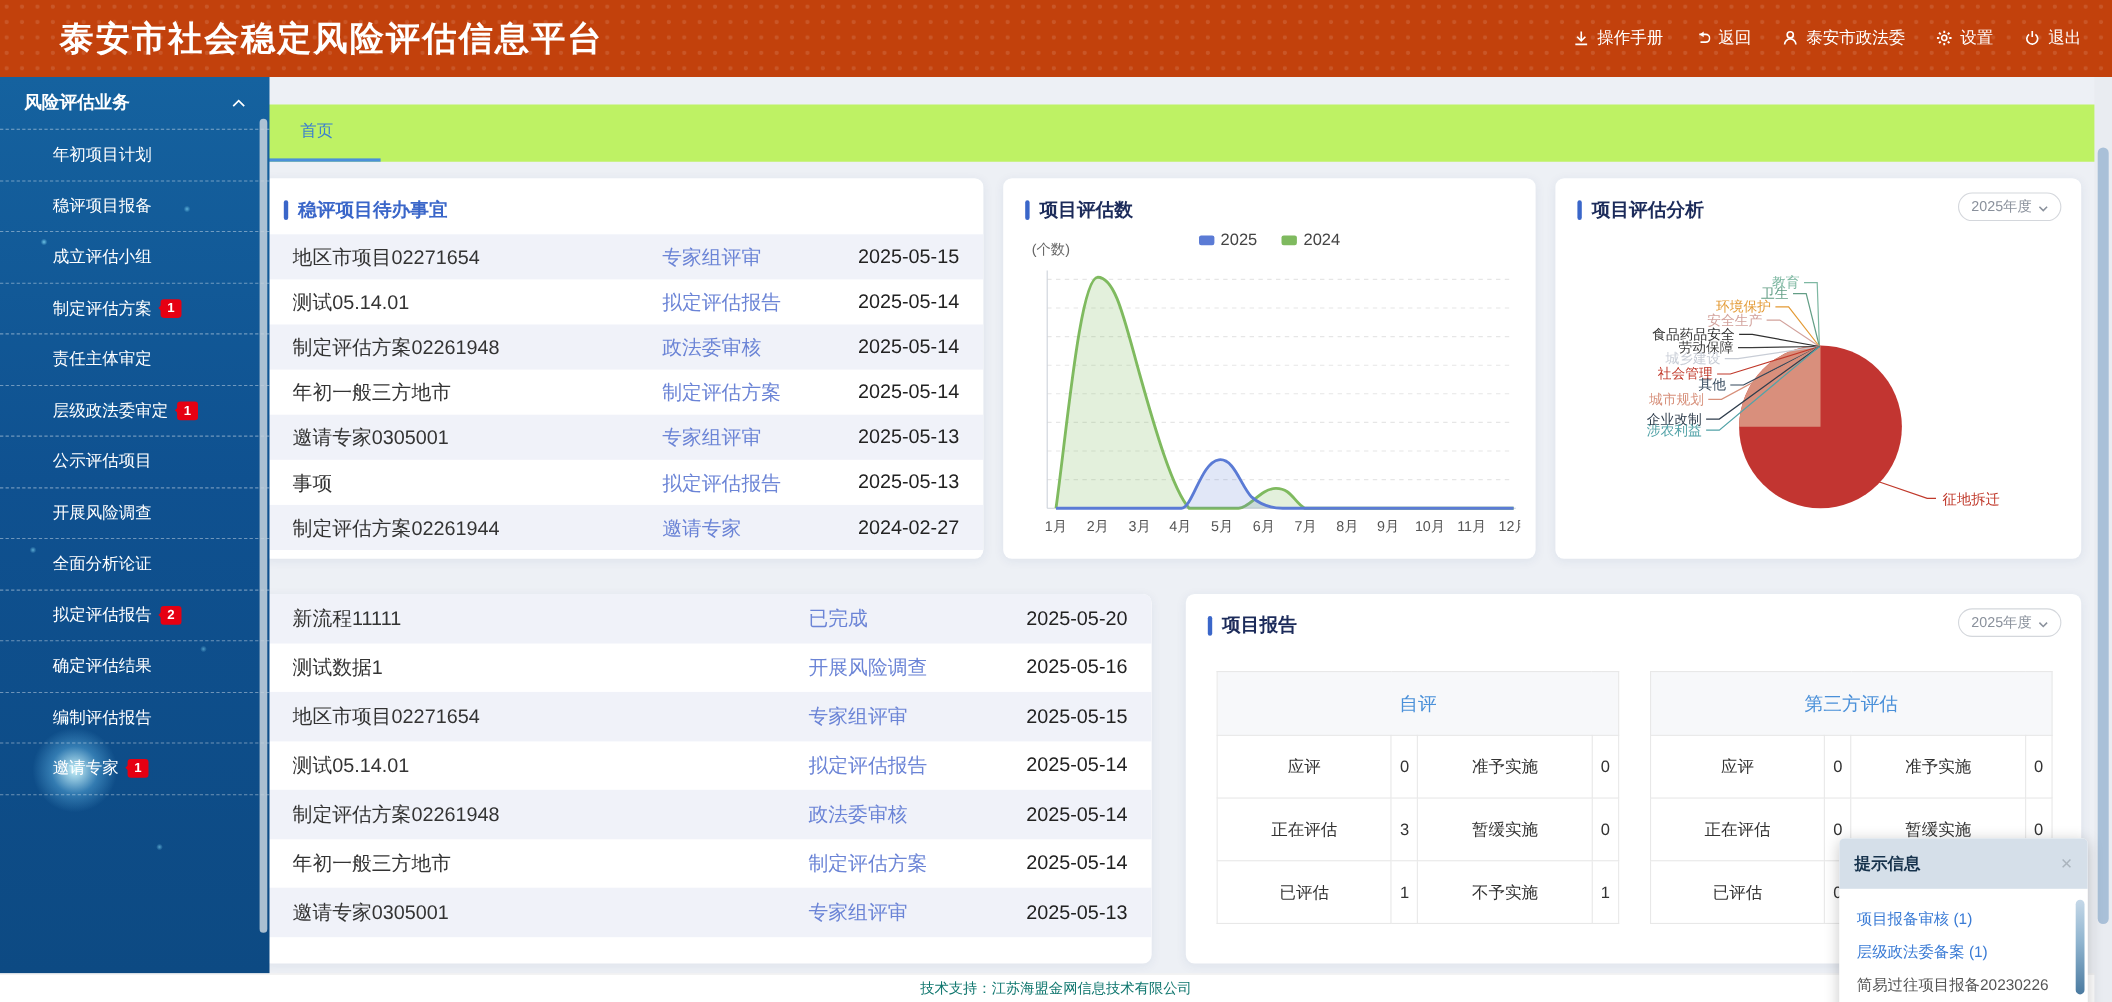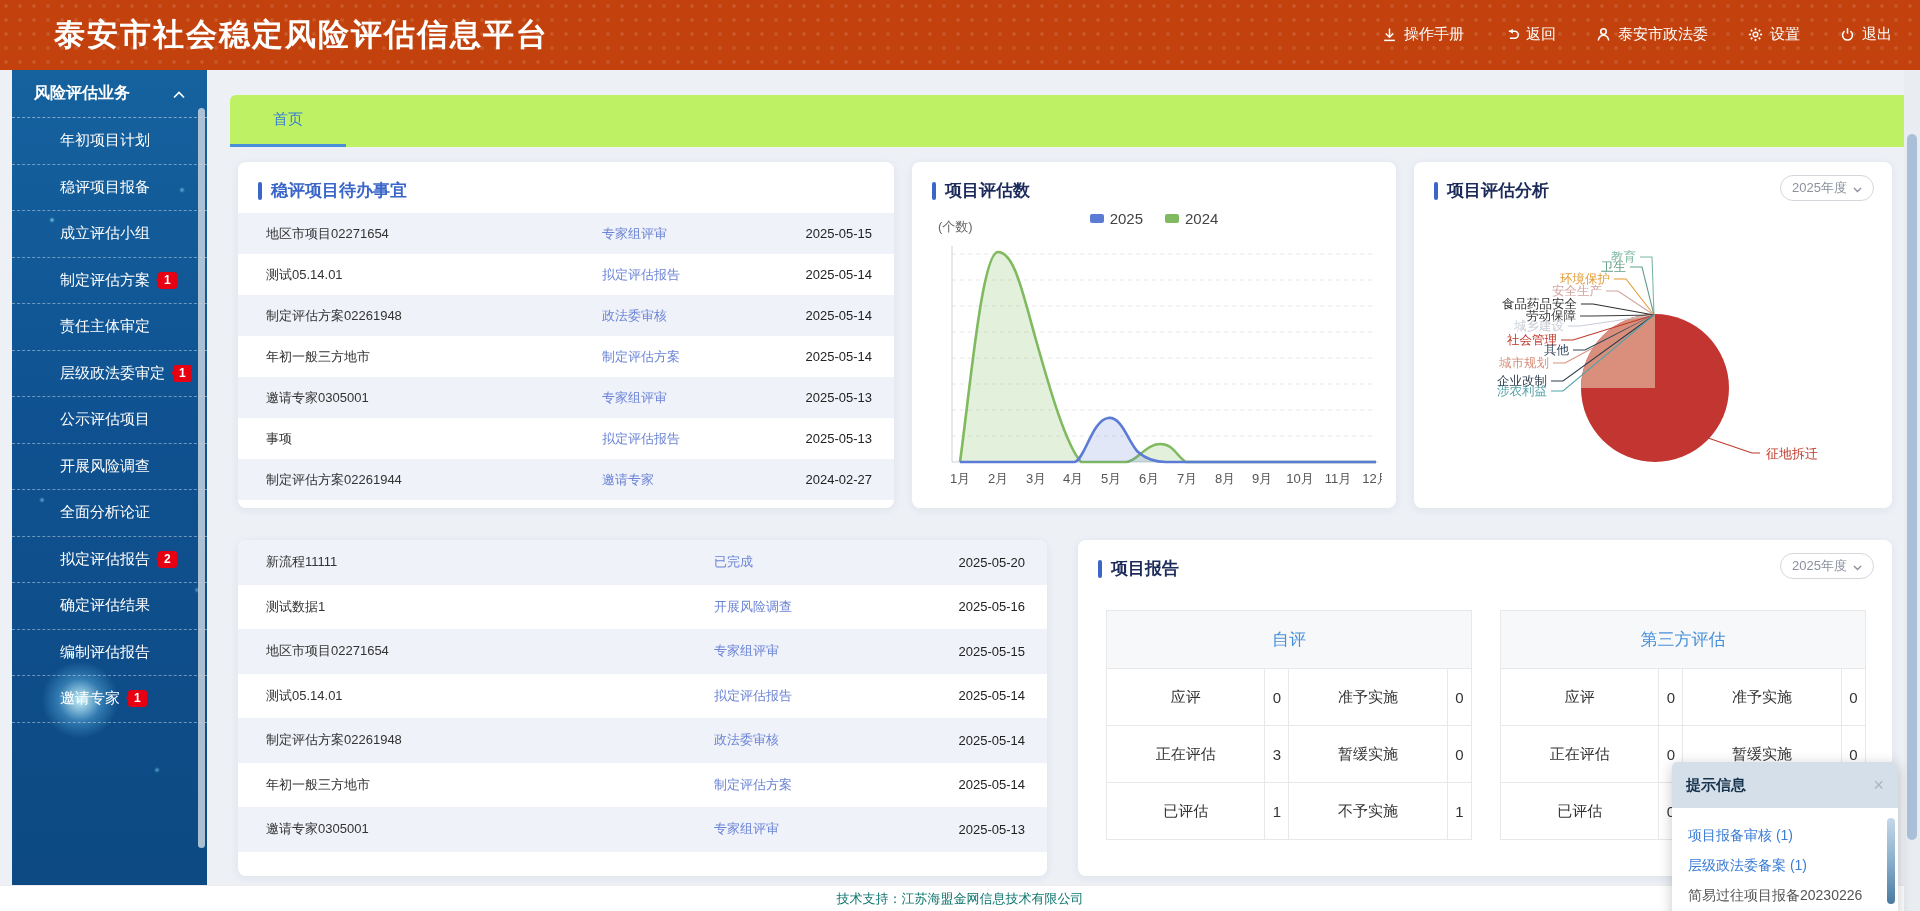--- a/index.html
+++ b/index.html
@@ -5,26 +5,26 @@
   * { margin:0; padding:0; box-sizing:border-box; }
   html,body { width:1920px; height:911px; overflow:hidden; }
   body { position:relative; background:#edf0f5; font-family:"Liberation Sans","DejaVu Sans",sans-serif; }
 
   
   .app-header { position:absolute; left:0; top:0; width:1920px; height:70px; background:#c2410c; z-index:20; }
   .app-header::after { content:""; position:absolute; inset:0;
     background-image:radial-gradient(circle 1.6px at 6px 6px, rgba(255,255,255,.16) 1.6px, transparent 2.2px);
     background-size:14px 14px; opacity:.7; pointer-events:none; }
   .app-title { position:absolute; left:54px; top:14px; font-size:31px; font-weight:bold; color:#fff; letter-spacing:2px; z-index:2; }
-  .header-menu { position:absolute; right:28px; top:0; height:69px; display:flex; align-items:center; gap:40px; z-index:2; }
+  .header-menu { position:absolute; right:28px; top:0; height:69px; display:flex; align-items:center; gap:28px; z-index:2; }
   .header-item { display:flex; align-items:center; gap:7px; color:#fff; font-size:15px; cursor:pointer; }
   .header-item svg { display:block; }
 
   
-  .sidebar { position:absolute; left:12px; top:70px; width:195px; height:815px;
+  .sidebar { position:absolute; left:0; top:70px; width:245px; height:815px;
     background:linear-gradient(180deg,#15629f 0%, #0f5190 45%, #0d4a83 100%); z-index:15; overflow:hidden; }
   .sidebar::before { content:""; position:absolute; inset:0;
     background-image:
       radial-gradient(circle 2px at 40px 150px, rgba(140,230,255,.75), transparent 3px),
       radial-gradient(circle 1.5px at 170px 120px, rgba(140,230,255,.6), transparent 3px),
       radial-gradient(circle 2.5px at 100px 300px, rgba(140,230,255,.55), transparent 4px),
       radial-gradient(circle 1.5px at 30px 430px, rgba(140,230,255,.6), transparent 3px),
       radial-gradient(circle 2px at 185px 520px, rgba(140,230,255,.5), transparent 3px),
       radial-gradient(circle 1.5px at 60px 585px, rgba(140,230,255,.6), transparent 3px),
       radial-gradient(circle 2px at 145px 700px, rgba(140,230,255,.55), transparent 3px);
@@ -56,23 +56,23 @@
   #card-analysis  { left:1414px; top:162px; width:478px; height:346px; }
   #card-progress  { left:238px;  top:540px; width:809px; height:336px; }
   #card-report    { left:1078px; top:540px; width:814px; height:336px; }
   .card-head { display:flex; align-items:center; padding:17px 20px 11px 20px; position:relative; z-index:3; }
   .accent-bar { width:4px; height:18px; background:#3a66c9; border-radius:2px; margin-right:9px; }
   .card-title-blue { color:#3a66c9; font-size:17px; font-weight:bold;text-align:center; }
   .card-title-dark { color:#1c2b5a; font-size:17px; font-weight:bold; }
   .head-right { position:absolute; right:18px; top:13px; }
 
   .rows { position:relative; }
-  .lrow { display:flex; align-items:center; font-size:13px; color:#333; padding:0 22px 0 28px; }
+  .lrow { display:flex; align-items:center; font-size:18px; color:#333; padding:0 22px 0 28px; }
   #card-todo .lrow { height:41px; }
-  #card-progress .lrow { height:44.5px;gap:21px; }
+  #card-progress .lrow { height:44.5px; }
   .lrow:nth-child(odd) { background:#f0f2f9; }
   .lrow .r-name { flex:1; white-space:nowrap; overflow:hidden; }
   .lrow .r-stage { color:#6b84d6; cursor:pointer; }
   #card-todo .r-stage { width:160px; }
   #card-progress .r-stage { width:175px; }
   .lrow .r-date { text-align:right; color:#222; }
   #card-todo .r-date { width:110px; }
   #card-progress .r-date { width:115px; }
 
   .pill { display:inline-flex; align-items:center; gap:6px; border:1px solid #d4d7dc; border-radius:13px;

